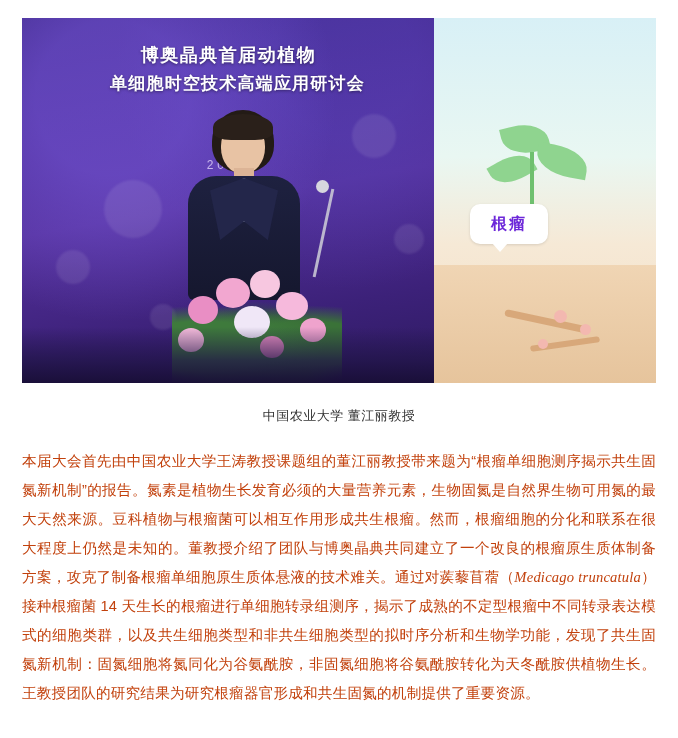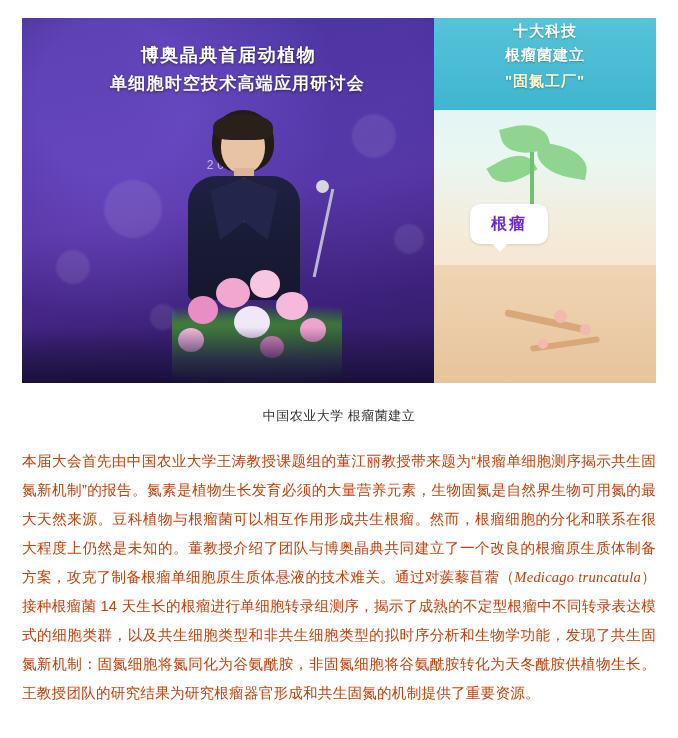--- a/index.html
+++ b/index.html
@@ -282,41 +282,36 @@
           <div class="fl" style="left:62px;top:40px;width:36px;height:32px;background:#f0e7f7;"></div>
           <div class="fl" style="left:128px;top:52px;width:26px;height:24px;background:#efa3cd;"></div>
           <div class="fl" style="left:6px;top:62px;width:26px;height:24px;background:#f5bcdb;"></div>
           <div class="fl" style="left:88px;top:70px;width:24px;height:22px;background:#e78fc2;"></div>
         </div>
 
         <div class="stage-floor"></div>
       </div>
 
       <div class="photo-side">
-        <div class="side-banner">
-          <div class="s-l1">十大科技</div>
-          <div class="s-l2">根瘤菌建立</div>
-          <div class="s-l3">"固氮工厂"</div>
-        </div>
         <div class="side-plant">
           <div class="leaf-a"></div>
           <div class="leaf-b"></div>
           <div class="leaf-c"></div>
           <div class="stem"></div>
           <div class="bubble">根瘤</div>
         </div>
         <div class="soil">
           <div class="root r1"></div>
           <div class="root r2"></div>
           <div class="nodule n1"></div>
           <div class="nodule n2"></div>
           <div class="nodule n3"></div>
         </div>
       </div>
 
     </div>
 
-    <div class="caption">中国农业大学 根瘤菌建立</div>
+    <div class="caption">中国农业大学 董江丽教授</div>
   </div>
 
   <p class="body-text"><span>本届大会首先由中国农业大学王涛教授课题组的董江丽教授带来题为“根瘤单细胞测序揭示共生固氮新机制”的报告。氮素是植物生长发育必须的大量营养元素，生物固氮是自然界生物可用氮的最大天然来源。豆科植物与根瘤菌可以相互作用形成共生根瘤。然而，根瘤细胞的分化和联系在很大程度上仍然是未知的。董教授介绍了团队与博奥晶典共同建立了一个改良的根瘤原生质体制备方案，攻克了制备根瘤单细胞原生质体悬液的技术难关。通过对蒺藜苜蓿（</span><span class="sci">Medicago truncatula</span><span>）接种根瘤菌 14 天生长的根瘤进行单细胞转录组测序，揭示了成熟的不定型根瘤中不同转录表达模式的细胞类群，以及共生细胞类型和非共生细胞类型的拟时序分析和生物学功能，发现了共生固氮新机制：固氮细胞将氮同化为谷氨酰胺，非固氮细胞将谷氨酰胺转化为天冬酰胺供植物生长。王教授团队的研究结果为研究根瘤器官形成和共生固氮的机制提供了重要资源。</span></p>
 
 </div>
 
 </body></html>

